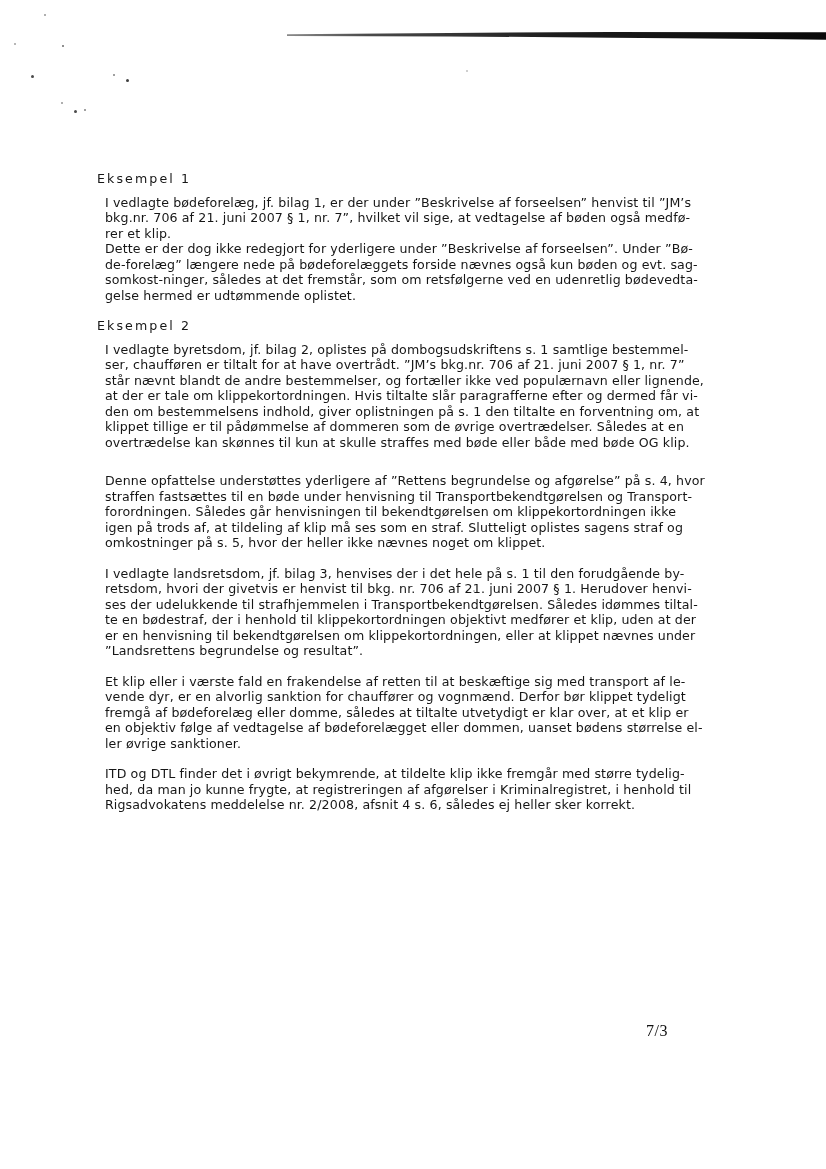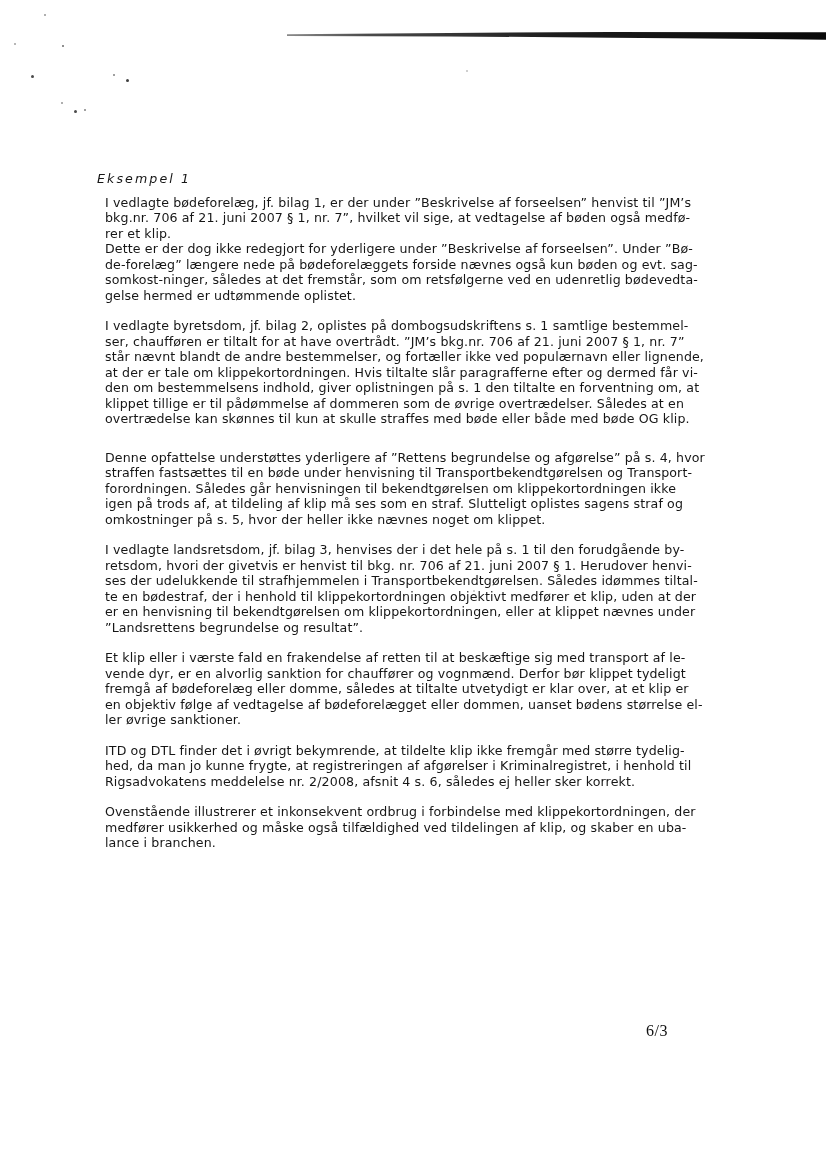--- a/index.html
+++ b/index.html
@@ -39,21 +39,20 @@
     line-height: 15.5px;
     letter-spacing: 0.12px;
     color: #161616;
     white-space: nowrap;
   }
   .intro { margin: 0 0 15px 0; }
   .block { margin-top: 15px; }
   .block.first { margin-top: 0; }
   .block.gap-lg { margin-top: 23px; }
   .h {
-    font-style: italic;
     letter-spacing: 2.1px;
   }
   .p { margin: 8px; }
   .pagenum {
     position: absolute;
     left: 646px; top: 1022px;
     font-family: "Liberation Serif", "DejaVu Serif", serif;
     font-size: 16px;
     color: #111111;
     letter-spacing: 0.5px;
@@ -80,40 +79,38 @@
 
   <div class="textcol">
 
 
     <section class="block first">
       <div class="h">Eksempel 1</div>
       <div class="p">I vedlagte bødeforelæg, jf. bilag 1, er der under ”Beskrivelse af forseelsen” henvist til ”JM’s<br>bkg.nr. 706 af 21. juni 2007 § 1, nr. 7”, hvilket vil sige, at vedtagelse af bøden også medfø-<br>rer et klip.<br>Dette er der dog ikke redegjort for yderligere under ”Beskrivelse af forseelsen”. Under ”Bø-<br>de-forelæg” længere nede på bødeforelæggets forside nævnes også kun bøden og evt. sag-<br>somkost-ninger, således at det fremstår, som om retsfølgerne ved en udenretlig bødevedta-<br>gelse hermed er udtømmende oplistet.</div>
     </section>
 
     <section class="block">
+      <div class="h">Eksempel 2</div>
       <div class="p">I vedlagte byretsdom, jf. bilag 2, oplistes på dombogsudskriftens s. 1 samtlige bestemmel-<br>ser, chaufføren er tiltalt for at have overtrådt. ”JM’s bkg.nr. 706 af 21. juni 2007 § 1, nr. 7”<br>står nævnt blandt de andre bestemmelser, og fortæller ikke ved populærnavn eller lignende,<br>at der er tale om klippekortordningen. Hvis tiltalte slår paragrafferne efter og dermed får vi-<br>den om bestemmelsens indhold, giver oplistningen på s. 1 den tiltalte en forventning om, at<br>klippet tillige er til pådømmelse af dommeren som de øvrige overtrædelser. Således at en<br>overtrædelse kan skønnes til kun at skulle straffes med bøde eller både med bøde OG klip.</div>
     </section>
 
     <section class="block gap-lg">
       <div class="p">Denne opfattelse understøttes yderligere af ”Rettens begrundelse og afgørelse” på s. 4, hvor<br>straffen fastsættes til en bøde under henvisning til Transportbekendtgørelsen og Transport-<br>forordningen. Således går henvisningen til bekendtgørelsen om klippekortordningen ikke<br>igen på trods af, at tildeling af klip må ses som en straf. Slutteligt oplistes sagens straf og<br>omkostninger på s. 5, hvor der heller ikke nævnes noget om klippet.</div>
     </section>
 
     <section class="block">
       <div class="p">I vedlagte landsretsdom, jf. bilag 3, henvises der i det hele på s. 1 til den forudgående by-<br>retsdom, hvori der givetvis er henvist til bkg. nr. 706 af 21. juni 2007 § 1. Herudover henvi-<br>ses der udelukkende til strafhjemmelen i Transportbekendtgørelsen. Således idømmes tiltal-<br>te en bødestraf, der i henhold til klippekortordningen objektivt medfører et klip, uden at der<br>er en henvisning til bekendtgørelsen om klippekortordningen, eller at klippet nævnes under<br>”Landsrettens begrundelse og resultat”.</div>
     </section>
 
     <section class="block">
       <div class="p">Et klip eller i værste fald en frakendelse af retten til at beskæftige sig med transport af le-<br>vende dyr, er en alvorlig sanktion for chauffører og vognmænd. Derfor bør klippet tydeligt<br>fremgå af bødeforelæg eller domme, således at tiltalte utvetydigt er klar over, at et klip er<br>en objektiv følge af vedtagelse af bødeforelægget eller dommen, uanset bødens størrelse el-<br>ler øvrige sanktioner.</div>
     </section>
 
     <section class="block">
       <div class="p">ITD og DTL finder det i øvrigt bekymrende, at tildelte klip ikke fremgår med større tydelig-<br>hed, da man jo kunne frygte, at registreringen af afgørelser i Kriminalregistret, i henhold til<br>Rigsadvokatens meddelelse nr. 2/2008, afsnit 4 s. 6, således ej heller sker korrekt.</div>
     </section>
 
-    <section class="block">
-      <div class="p">Ovenstående illustrerer et inkonsekvent ordbrug i forbindelse med klippekortordningen, der<br>medfører usikkerhed og måske også tilfældighed ved tildelingen af klip, og skaber en uba-<br>lance i branchen.</div>
-    </section>
 
   </div>
 
-  <div class="pagenum">6/3</div>
+  <div class="pagenum">7/3</div>
 
 </div>
 
 </body></html>

